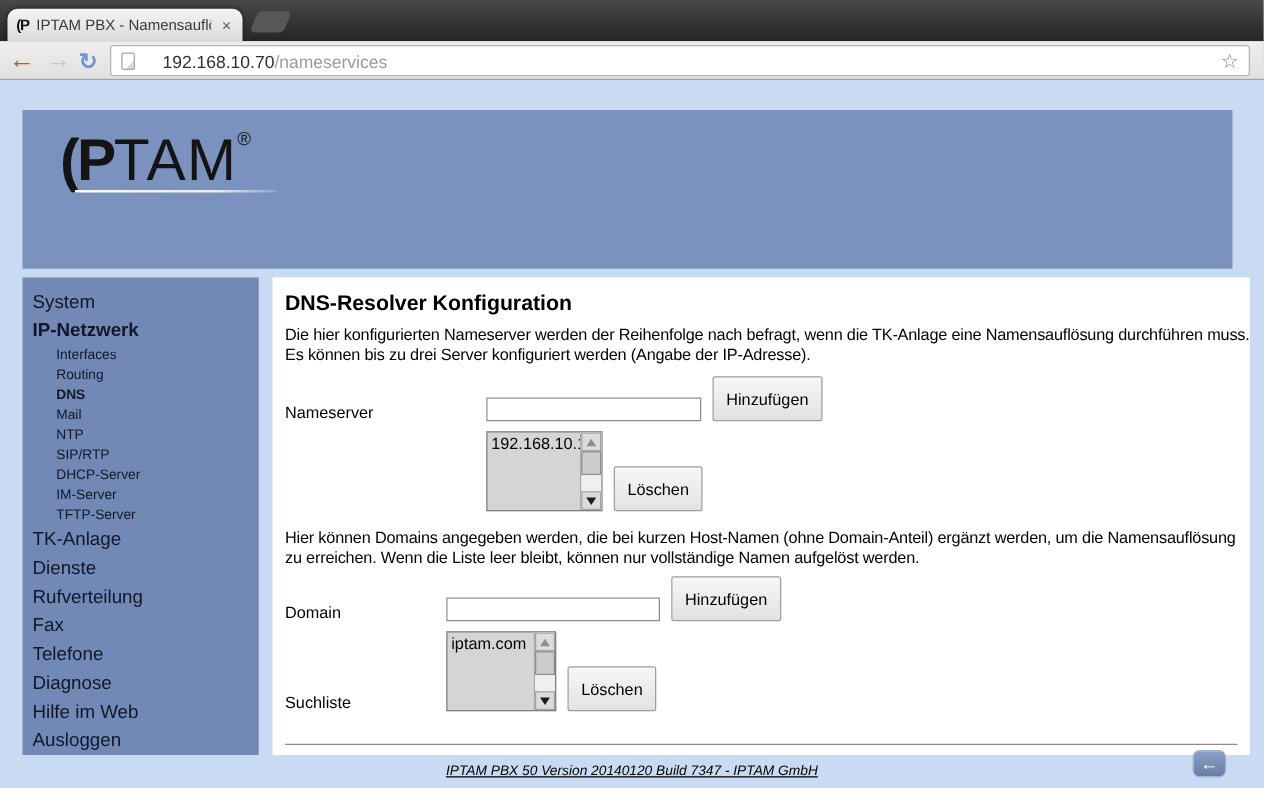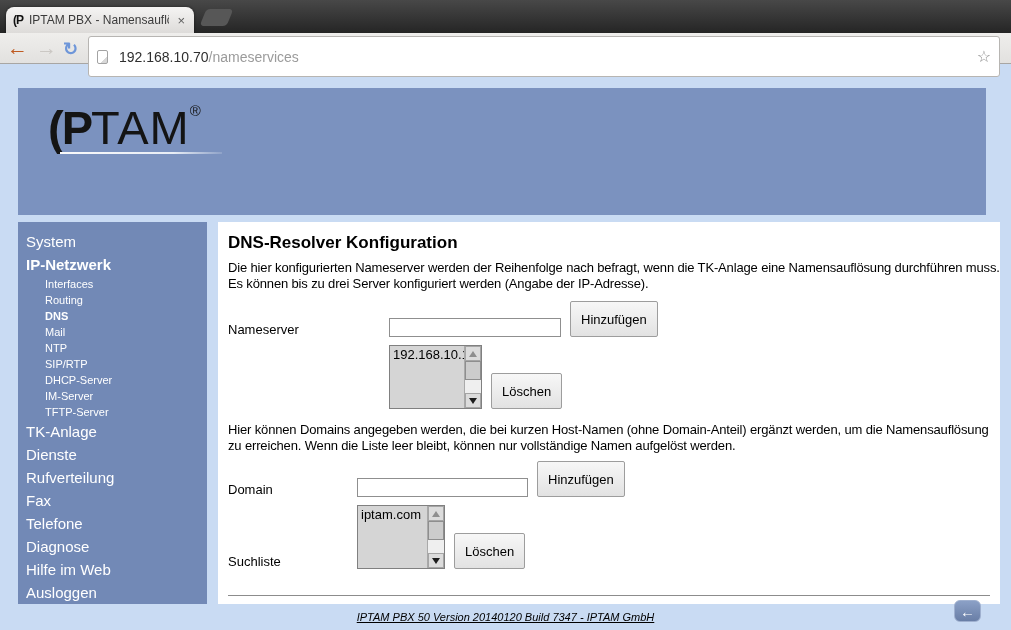--- a/index.html
+++ b/index.html
@@ -17,23 +17,23 @@
   .tab-close { font-size:13px; color:#5f5f5f; padding:0 2px; cursor:default; }
   .newtab { position:absolute; left:203px; top:9px; width:27px; height:17px;
             background:#575757; border-radius:4px; transform:skewX(-22deg); }
 
   .toolbar { height:31px; background:linear-gradient(#efeeec,#e2e1df);
              border-bottom:1px solid #a8a6a3; position:relative; }
   .nav-btn { position:absolute; top:1px; font-weight:bold; font-size:21px; line-height:28px; }
   .nav-back { left:7px; color:#bf5b22; }
   .nav-fwd  { left:36px; color:#cbc8c4; }
   .nav-reload { left:63px; color:#6e96d9; font-size:18px; top:2px; }
-  .urlbar { position:absolute; left:88px; right:11px; top:3px; height:41px;
+  .urlbar { position:absolute; left:88px; right:11px; top:3px; height:25px;
             background:#fff; border:1px solid #b7b5b2; border-radius:3px;
-            display:flex; align-items:center; padding:0 8px; gap:11px; }
+            display:flex; align-items:center; padding:0 8px; gap:22px; }
   .doc-icon { width:11px; height:14px; border:1px solid #a3a3a3; border-radius:2px;
               background:linear-gradient(135deg,#fff 70%,#d8d8d8 70%); }
   .url-text { flex:1; font-size:14px; color:#2f2f2f; white-space:nowrap; overflow:hidden; }
   .url-path { color:#9b9b9b; }
   .star { font-size:16px; color:#8b8b8b; }
 
   
   .page { padding:24px 18px 0; }
   .banner { width:968px; height:127px; position:relative; overflow:hidden;
     background:
@@ -43,21 +43,21 @@
       linear-gradient(97deg,#93a7cd 0%,#5d74a6 28%,#7realm 0,#7b92bf 55%,#a9bcde 78%,#d6e0f0 100%);
     background-color:#7b92bf;text-decoration:underline; }
   .logo { position:absolute; left:30px; top:12px; color:#141414; white-space:nowrap; }
   .logo-strong { font-size:47px; font-weight:900; letter-spacing:-2px; }
   .logo-light { font-size:47px; font-weight:400; letter-spacing:1px; }
   .logo-reg { font-size:15px; vertical-align:28px; font-weight:400; }
   .logo-line { position:absolute; left:42px; top:64px; width:162px; height:2px;
                background:linear-gradient(90deg,#fafafa,#e8edf5 70%,rgba(255,255,255,.15)); }
 
   .layout { display:flex; margin-top:7px; height:382px; }
-  .sidebar { width:189px; background:#7289b6; color:#ffffff; padding:8px 0 12px 8px; flex:none; }
+  .sidebar { width:189px; background:#7289b6; color:#0f172a; padding:8px 0 12px 8px; flex:none; }
   .nav-item { font-size:15px; line-height:23px; cursor:pointer; white-space:nowrap; }
   .nav-item.sub { font-size:11px; line-height:16px; padding-left:19px; }
   .nav-item.bold { font-weight:bold; }
 
   .content { width:782px; margin-left:11px; background:#fff; padding:6px 10px 0; flex:none; }
   h1 { font-size:17px; line-height:20px; margin:5px 0 7px; color:#000; }
   .para { font-size:13px; line-height:16px; color:#000; letter-spacing:-0.15px; }
   .para .pline { display:block; white-space:nowrap; }
   .para2 { margin-top:13px; max-width:762px; }
 

